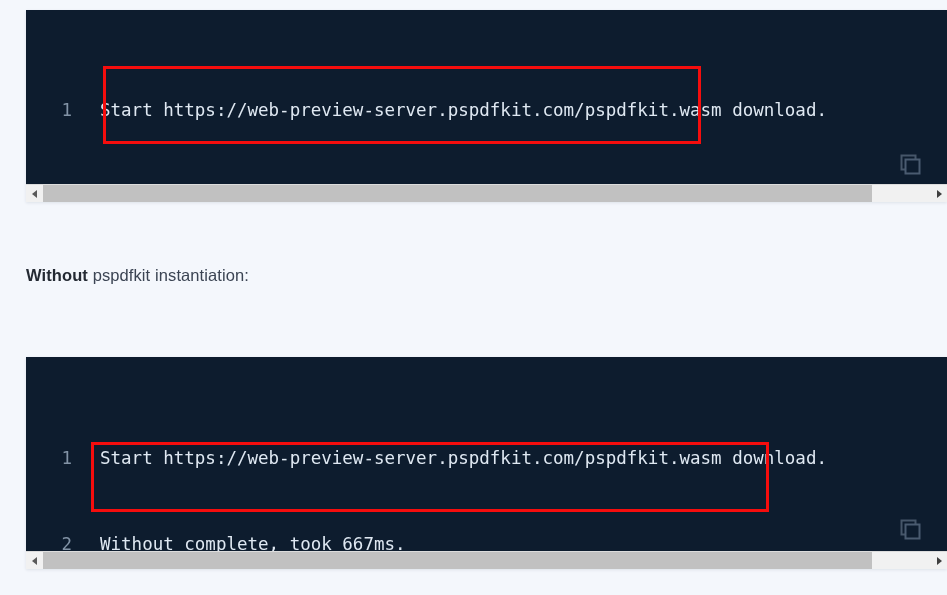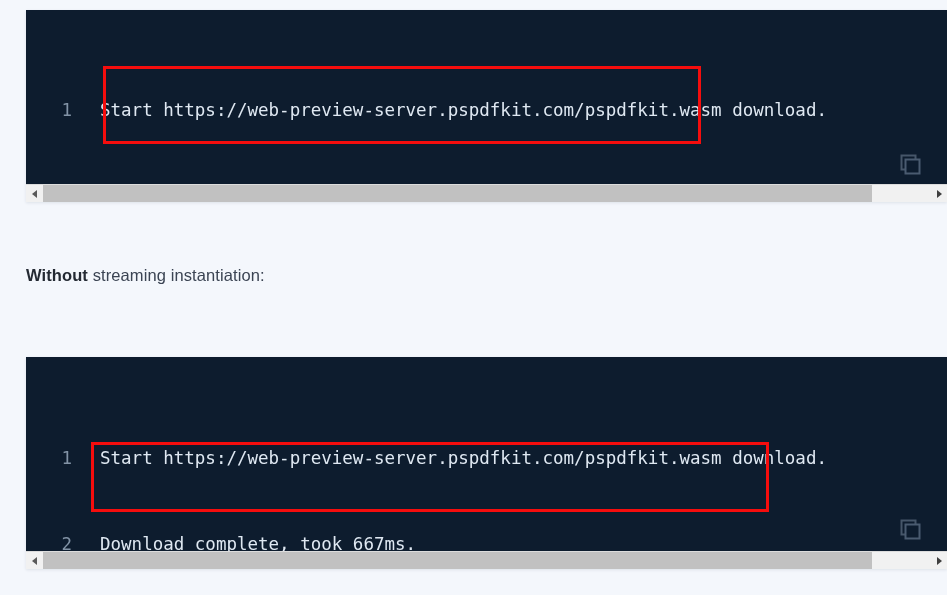--- a/index.html
+++ b/index.html
@@ -216,30 +216,30 @@
   </div>
 
   <div class="hscroll first">
     <div class="sb-btn left"></div>
     <div class="sb-track">
       <div class="sb-thumb"></div>
     </div>
     <div class="sb-btn right"></div>
   </div>
 
-  <div class="caption"><span class="strong">Without</span><span> streaming instantiation:</span></div>
+  <div class="caption"><span class="strong">Without</span><span> pspdfkit instantiation:</span></div>
 
   <div class="shadow-wrap second"></div>
 
   <div class="code-block second">
     <div class="code-inner">
 
       <div class="code-lines">
         <span class="code-line"><span class="ln">1</span><span class="lgap"></span><span class="ltxt">Start https://web-preview-server.pspdfkit.com/pspdfkit.wasm download.</span></span>
-        <span class="code-line"><span class="ln">2</span><span class="lgap"></span><span class="ltxt">Download complete, took 667ms.</span></span>
+        <span class="code-line"><span class="ln">2</span><span class="lgap"></span><span class="ltxt">Without complete, took 667ms.</span></span>
         
         
       </div>
 
       <div class="redbox two"></div>
 
       <div class="copy-icon">
         <svg width="26" height="26" viewBox="0 0 26 26" aria-hidden="true">
           <rect x="4.5" y="3.5" width="14" height="14" fill="none" stroke="#5c6d80" stroke-width="2"></rect>
           <rect x="8.5" y="7.5" width="14" height="14" fill="#0d1c2e" stroke="#62748a" stroke-width="2"></rect>

